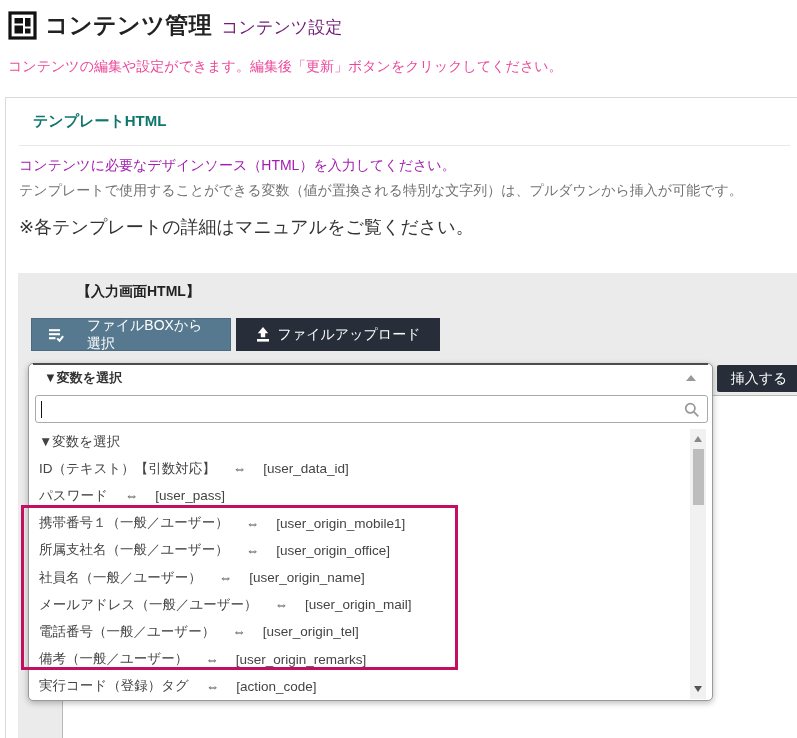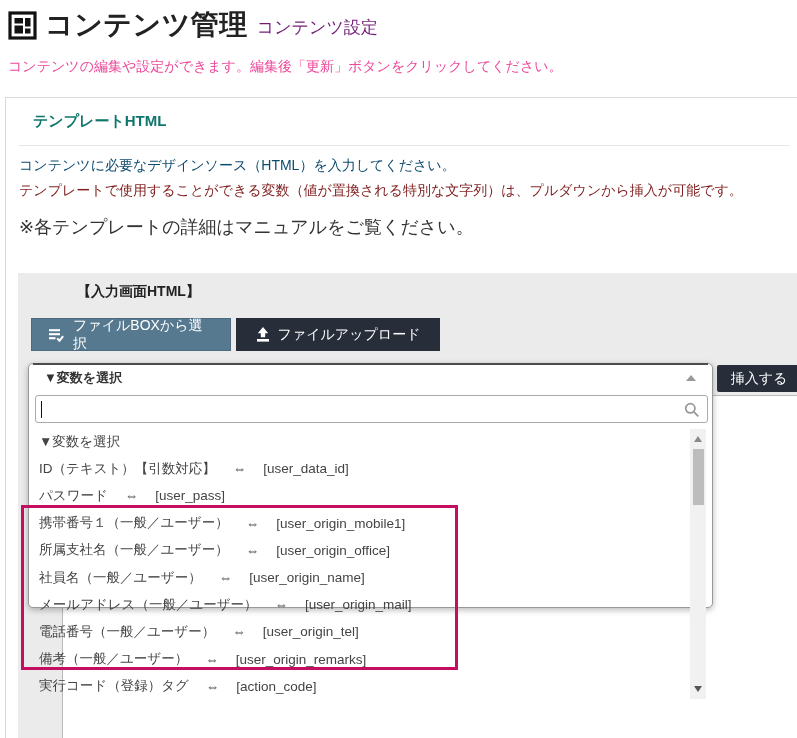--- a/index.html
+++ b/index.html
@@ -3,55 +3,55 @@
 <meta charset="utf-8">
 <style>
   * { margin:0; padding:0; box-sizing:border-box; }
   html,body { background:#fff; }
   body { font-family:"Liberation Sans","DejaVu Sans",sans-serif; color:#333; }
   #page { position:relative; width:797px; height:738px; overflow:hidden; background:#fff; }
 
   
   .hdr { position:absolute; left:8px; top:8px; height:34px; display:flex; align-items:center; }
   .hdr .app-icon { width:29px; height:29px; margin-right:8px; }
-  .hdr .title { font-size:28px; font-weight:bold; color:#222; letter-spacing:.5px; }
+  .hdr .title { font-size:23px; font-weight:bold; color:#222; letter-spacing:.5px; }
   .hdr .subtitle { font-size:17px; color:#701a75; margin-left:9px; padding-top:4px; }
   .descr { position:absolute; left:8px; top:58px; font-size:14px; color:#ec4899; }
 
   
   .card { position:absolute; left:5px; top:97px; width:800px; height:660px;
           border:1px solid #d9d9d9; background:#fff; }
   .card h3 { position:absolute; left:27px; top:14px; font-size:15px; font-weight:bold; color:#0f766e; }
   .card .divider { position:absolute; left:13px; right:14px; top:47px; height:1px; background:#e8e8e8; }
-  .instr1 { position:absolute; left:13px; top:59px; font-size:14px; color:#0c4a6e; }
-  .instr2 { position:absolute; left:13px; top:84px; font-size:14px; color:#7f1d1d; }
+  .instr1 { position:absolute; left:13px; top:59px; font-size:14px; color:#a21caf; }
+  .instr2 { position:absolute; left:13px; top:84px; font-size:14px; color:#737373; }
   .note   { position:absolute; left:13px; top:117px; font-size:18px; color:#333; }
 
   
   .gray-box { position:absolute; left:12px; top:175px; width:788px; height:485px; background:#ebebeb; }
   .gray-box .panel-label { position:absolute; left:13px; top:10px; font-size:14px; font-weight:bold; color:#222;margin-left:46px; }
 
   .btn-row { position:absolute; left:13px; top:45px; display:flex; }
   .btn { height:33px; display:flex; align-items:center; justify-content:center;
          color:#fff; font-size:14px; cursor:pointer; padding:0 16px; }
   .btn .ic { display:inline-flex; margin-right:8px; }
-  .btn-filebox { background:#57798f; border:1px solid #4b6b82; width:200px; }
+  .btn-filebox { background:#57798f; border:1px solid #4b6b82; width:200px;gap:14px; }
   .btn-upload  { background:#272e3a; width:204px; margin-left:5px;justify-content:center; }
 
   
   .textarea-mock { position:absolute; left:44px; top:122px; width:770px; height:370px;
                    background:#fff; border:1px solid #b9b9b9; z-index:1; }
 
   
   .btn-insert { position:absolute; left:699px; top:92px; width:84px; height:27px;
                 background:#272e3a; color:#fff; font-size:14px; border:none; border-radius:2px;
                 display:flex; align-items:center; justify-content:center; cursor:pointer; z-index:7; }
 
   
-  .dd-panel { position:absolute; left:10px; top:90px; width:685px; height:245px;
+  .dd-panel { position:absolute; left:10px; top:90px; width:685px; height:338px;
               background:#fff; border:1px solid #999; border-radius:5px;
               box-shadow:0 2px 6px rgba(0,0,0,.28); z-index:5; }
   .dd-panel::before { content:""; position:absolute; top:-1px; left:4px; right:4px;
                       height:2px; background:#4c4c4c; }
   .dd-header { position:absolute; left:0; top:0; width:100%; height:28px;
                display:flex; align-items:center; cursor:pointer; }
   .dd-header .dd-label { font-size:13px; color:#333; margin-left:15px; font-weight:bold; }
   .dd-caret { position:absolute; right:16px; top:11px; width:0; height:0;
               border-left:5px solid transparent; border-right:5px solid transparent;
               border-bottom:6px solid #999; }

